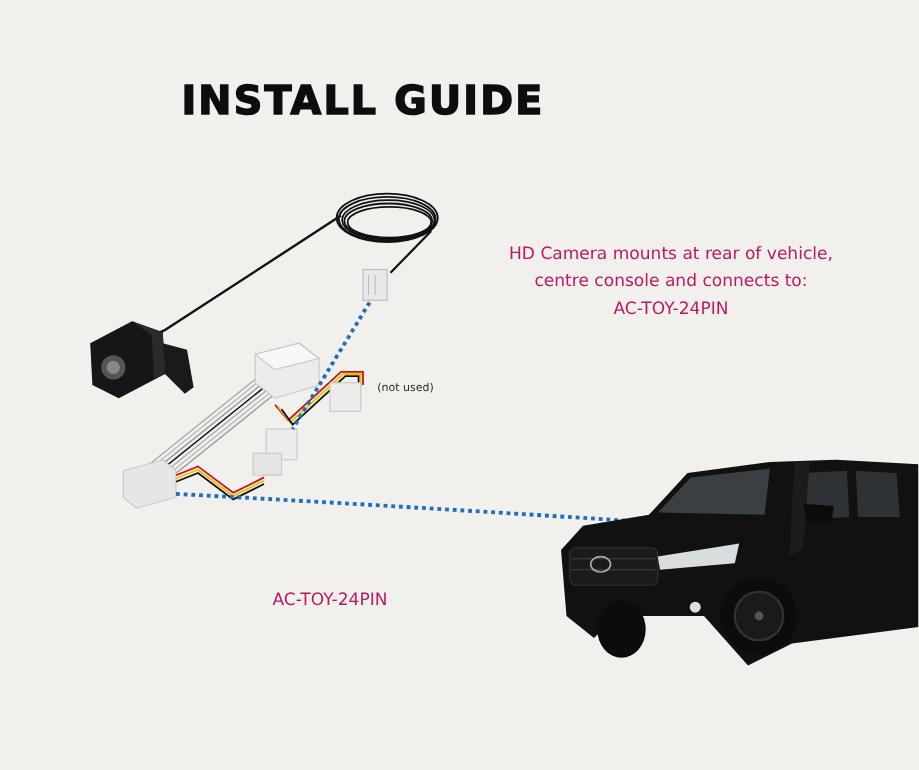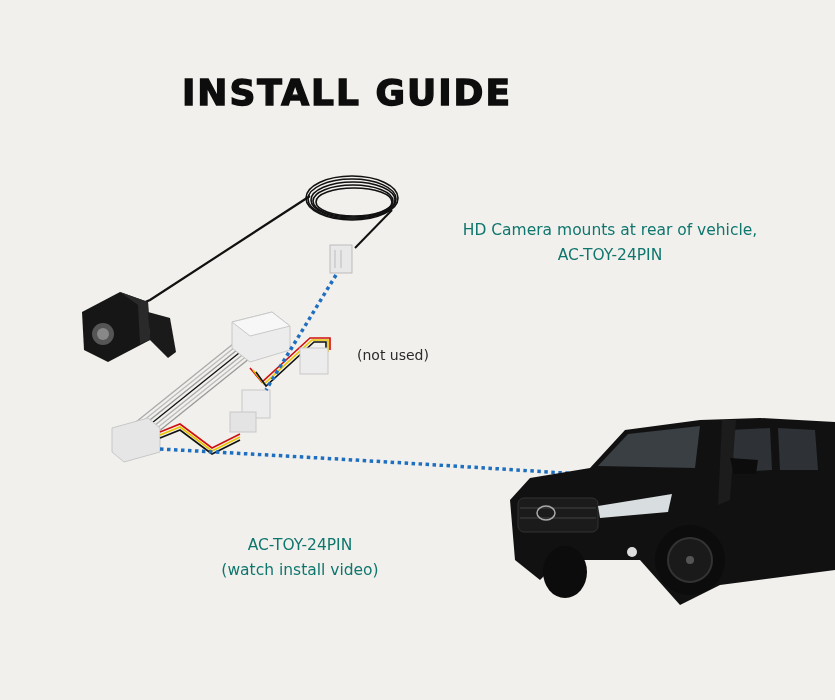--- a/index.html
+++ b/index.html
@@ -1,22 +1,22 @@
 <!DOCTYPE html>
 <html><head>
 <meta charset="utf-8">
 <style>
   html, body { margin:0; padding:0; }
   body { width:835px; height:700px; background:#f2f0ec; position:relative; overflow:hidden; font-family:"DejaVu Sans", sans-serif; color:#1a1a1a; }
-  .title { position:absolute; left:0; width:660px; top:72px; text-align:center; font-family:"DejaVu Sans", sans-serif; font-weight:900; font-size:36px; letter-spacing:2px; color:#0d0d0d;padding-left:17px; -webkit-text-stroke:1.4px #0d0d0d; }
-  .desc { position:absolute; text-align:center; font-size:15.5px; line-height:25px; color:#0f766e; }
+  .title { position:absolute; left:0; width:660px; top:72px; text-align:center; font-family:"DejaVu Sans", sans-serif; font-weight:900; font-size:36px; letter-spacing:2px; color:#0d0d0d; -webkit-text-stroke:1.4px #0d0d0d; }
+  .desc { position:absolute; text-align:center; font-size:15.5px; line-height:25px; color:#be185d; }
   .desc div { white-space:nowrap; }
   #cam-desc { left:440px; width:340px; top:218px; }
   #harness-desc { left:140px; width:320px; top:533px; }
-  #notused { position:absolute; left:357px; top:347px; font-size:14px; color:#2a2a2a; }
+  #notused { position:absolute; left:343px; top:347px; font-size:10px; color:#2a2a2a; }
   svg.art { position:absolute; left:0; top:0; }
 </style>
 </head>
 <body>
 
 <div class="title">INSTALL GUIDE</div>
 
 <svg class="art" width="835" height="700" viewBox="0 0 835 700">
 
   <g fill="none" stroke="#111" stroke-width="1.6">
@@ -112,19 +112,19 @@
     <ellipse cx="565" cy="572" rx="22" ry="26" fill="#0c0c0c"></ellipse>
 
     <path d="M730 458 L 758 460 L 756 474 L 734 474 Z" fill="#0c0c0c"></path>
   </g>
 </svg>
 
 <div id="notused">(not used)</div>
 
 <div id="cam-desc" class="desc">
   <div>HD Camera mounts at rear of vehicle,</div>
+  <div>centre console and connects to:</div>
   <div>AC-TOY-24PIN</div>
 </div>
 
 <div id="harness-desc" class="desc">
   <div>AC-TOY-24PIN</div>
-  <div>(watch install video)</div>
 </div>
 
 </body></html>

